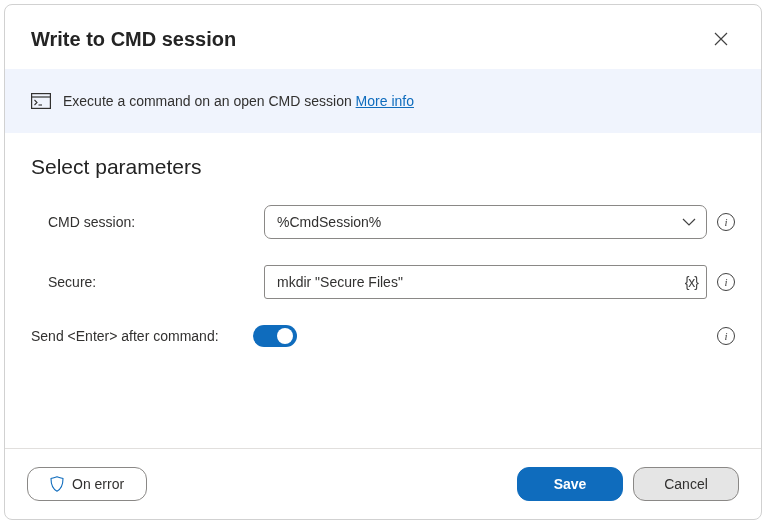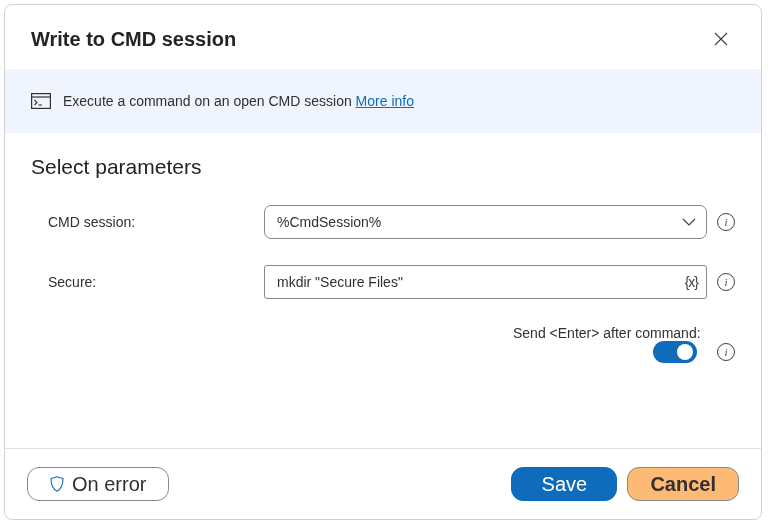--- a/index.html
+++ b/index.html
@@ -159,22 +159,21 @@
       font-size: 11px;
       font-family: Georgia, serif;
       font-style: italic;
       cursor: pointer;
       color: #424242;
       flex-shrink: 0;
       background: none;
     }
     .toggle-row {
       display: flex;
-      align-items: flex-end;
-      flex-direction: column;
+      align-items: center;
     }
     .toggle-label {
       width: 222px;
       flex-shrink: 0;
       color: #323130;
     }
     .toggle-wrap {
       flex: 1;
       display: flex;
       align-items: center;
@@ -203,47 +202,46 @@
     .footer {
       border-top: 1px solid #e1dfdd;
       padding: 18px 22px;
       display: flex;
       align-items: center;
       gap: 10px;
     }
     .btn {
       height: 34px;
       border-radius: 12px;
-      font-size: 20px;
+      font-size: 14px;
       font-family: inherit;
       cursor: pointer;
       padding: 0 22px;
       display: inline-flex;
       align-items: center;
       justify-content: center;
       gap: 8px;
     }
     .btn-outline {
       background: #fff;
       border: 1px solid #8a8886;
       color: #323130;
     }
     .btn-primary {
       background: #0f6cbd;
       border: 1px solid #0f6cbd;
       color: #fff;
-      font-weight: 400;
+      font-weight: 700;
       min-width: 106px;
     }
     .btn-secondary {
-      background: #fdba74;
+      background: #e5e5e5;
       border: 1px solid #8a8886;
       color: #323130;
       min-width: 106px;
-      font-weight: bold;
     }
     .footer-spacer {
       flex: 1;
     }
     .shield-icon {
       color: #0f6cbd;
     }
   </style>
 </head>
 <body>

